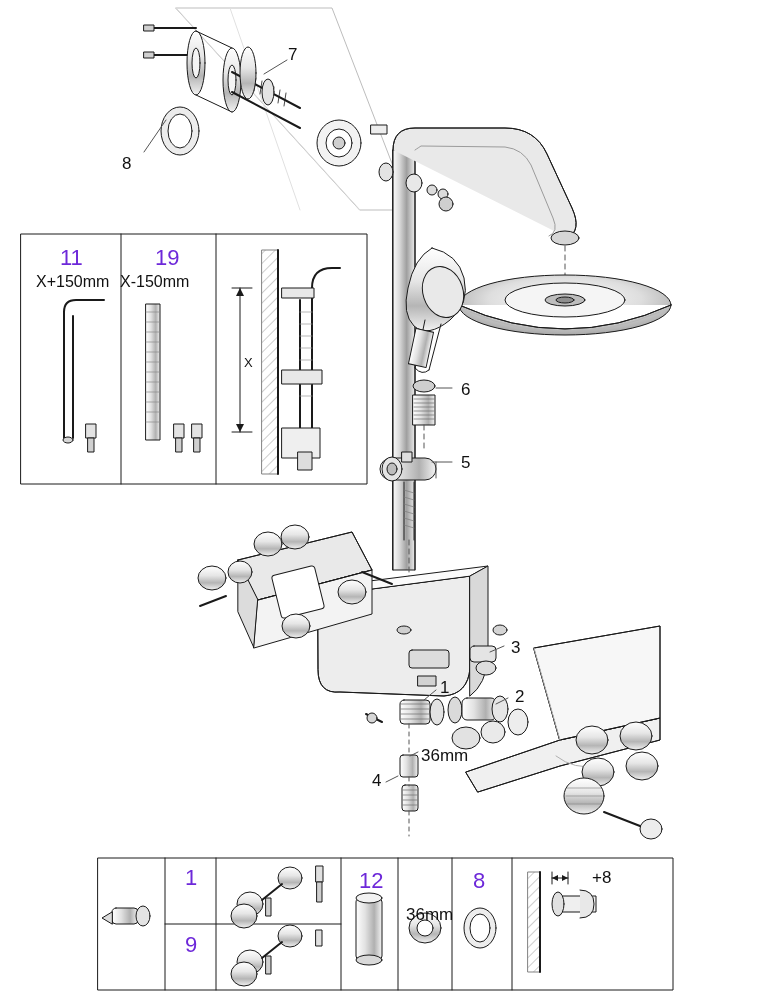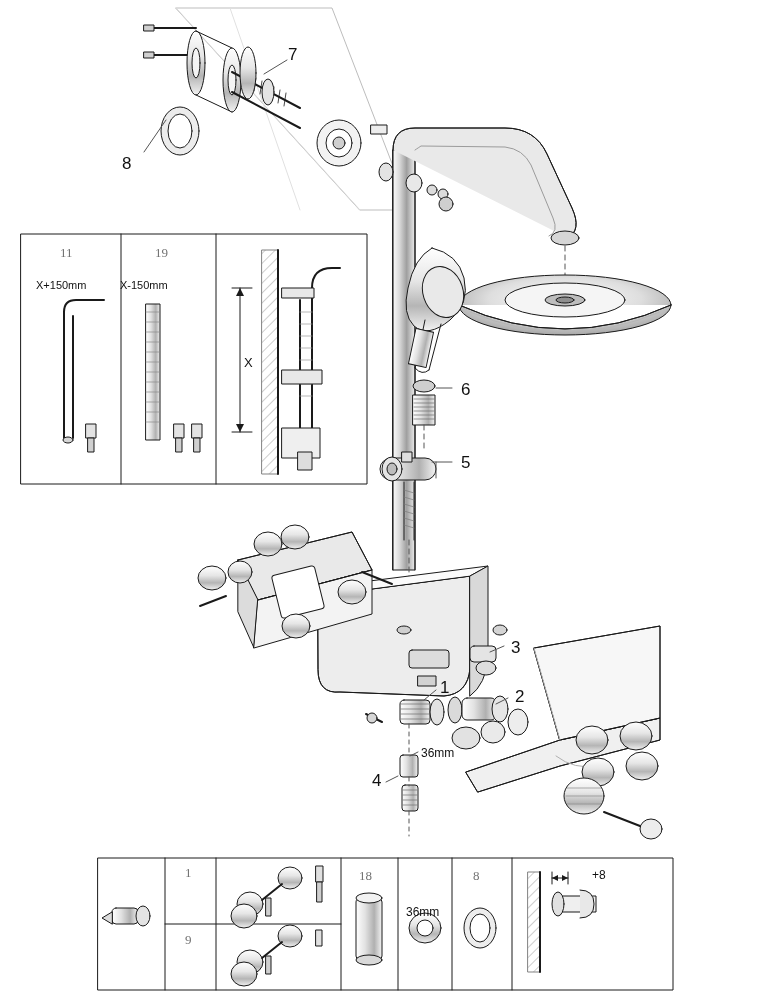--- a/index.html
+++ b/index.html
@@ -2,23 +2,23 @@
 <html><head>
 <meta charset="utf-8">
 <style>
   html,body{margin:0;padding:0;background:#ffffff;}
   body{width:769px;height:1000px;position:relative;overflow:hidden;
        font-family:"Liberation Sans", sans-serif;color:#1a1a1a;}
   .stage{position:absolute;left:0;top:0;width:769px;height:1000px;}
   svg.diagram{position:absolute;left:0;top:0;width:769px;height:1000px;}
   .lbl{position:absolute;font-size:15px;color:#111;line-height:1;}
   .lbl.big{font-size:17px;}
-  .lbl.small{font-size:11px;margin-top:6px;}
-  .boxnum{position:absolute;font-size:13px;color:#737373;font-family:Liberation Serif, serif;}
-  .dim{position:absolute;font-size:12px;color:#111;}
+  .lbl.small{font-size:16px;}
+  .boxnum{position:absolute;font-size:22px;color:#6d28d9;}
+  .dim{position:absolute;font-size:17px;color:#111;}
 </style>
 </head>
 <body>
 
 <div class="stage">
 
 <svg class="diagram" viewBox="0 0 769 1000">
   <defs>
     <linearGradient id="gmetal" x1="0" y1="0" x2="0" y2="1">
       <stop offset="0%" stop-color="#ffffff"></stop>
@@ -404,16 +404,16 @@
 <div class="dim" style="left:592px;top:868px;">+8</div>
 <div class="dim" style="left:244px;top:355px;font-size:13px;">X</div>
 
 <div class="boxnum" style="left:60px;top:245px;">11</div>
 <div class="lbl small" style="left:36px;top:274px;">X+150mm</div>
 <div class="boxnum" style="left:155px;top:245px;">19</div>
 <div class="lbl small" style="left:120px;top:274px;">X-150mm</div>
 
 <div class="boxnum" style="left:185px;top:865px;">1</div>
 <div class="boxnum" style="left:185px;top:932px;">9</div>
-<div class="boxnum" style="left:359px;top:868px;">18</div>
+<div class="boxnum" style="left:359px;top:868px;">12</div>
 <div class="boxnum" style="left:473px;top:868px;">8</div>
 
 </div>
 
 </body></html>

